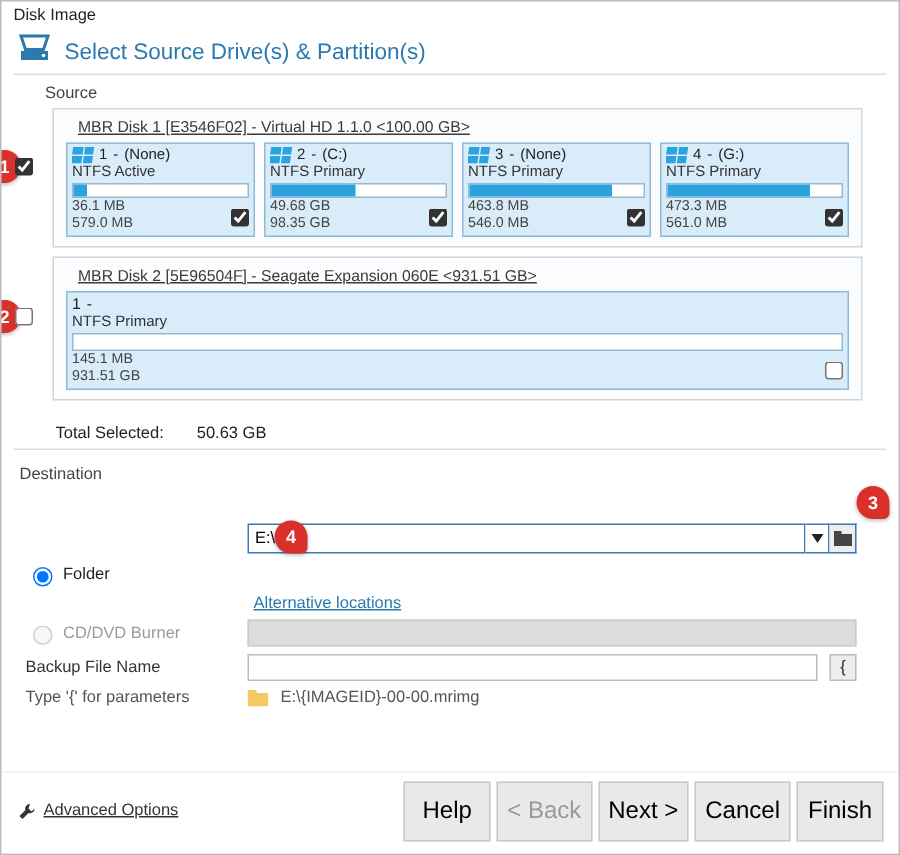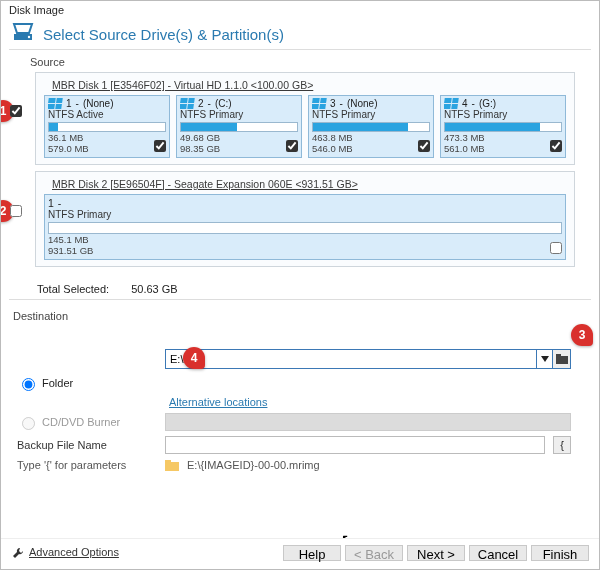--- a/index.html
+++ b/index.html
@@ -220,24 +220,24 @@
   }
   .adv {
     display:flex; align-items:flex-start; gap:4px;
     text-decoration: underline;
     color:#333;
     cursor:pointer;
   }
   .footer .spacer { flex:1; }
   .btn {
     min-width:58px;
-    height:16px;
+    height:40px;
     background:#e9e9e9;
     border:1px solid #c8c8c8;
-    font-size:13px;
+    font-size:16px;
     font-family:inherit;
     margin-left:4px;
     cursor:pointer;
   }
   .btn:disabled { color:#999; cursor:default; }
   .win-flag {
     width:14px; height:11px;
     display:inline-grid;
     grid-template-columns:1fr 1fr;
     grid-template-rows:1fr 1fr;

